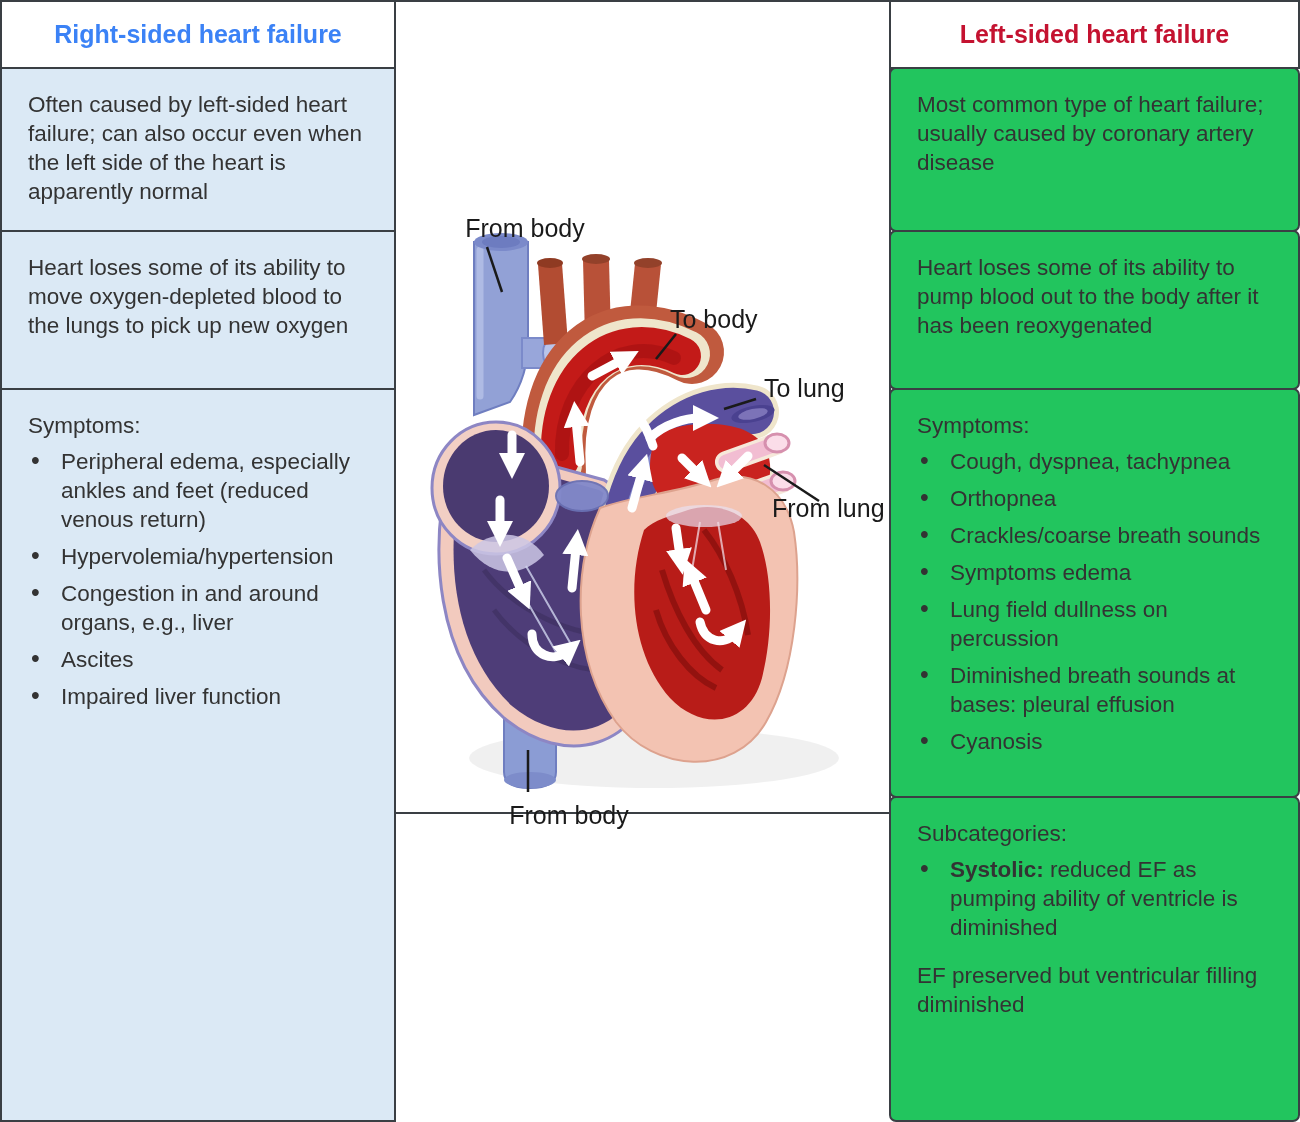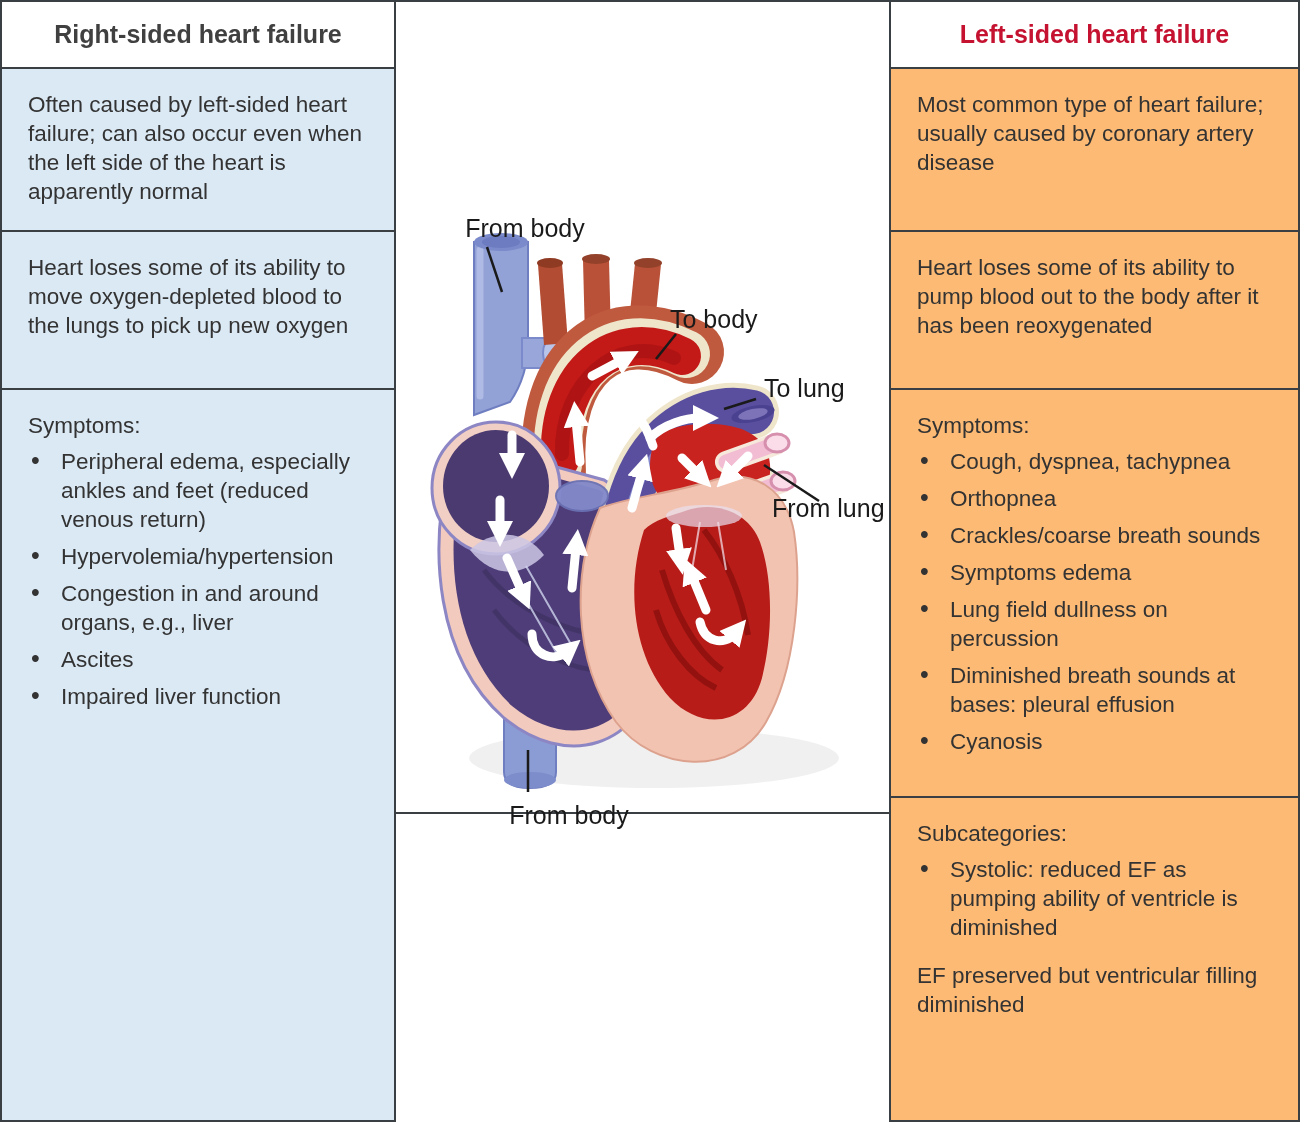--- a/index.html
+++ b/index.html
@@ -13,39 +13,39 @@
   .col-mid   { width:497px; margin-left:-2px; }
   .col-right { width:412px; margin-left:-2px; }
   .cell {
     box-sizing:border-box; border:2px solid #3a3f44; margin-top:-2px;
   }
   .cell:first-child { margin-top:0; }
   .hdr-cell {
     height:69px; background:#ffffff; display:flex; align-items:center; justify-content:center;
     font-weight:bold; font-size:25px;
   }
-  .hdr-blue { color:#404040; }
+  .hdr-blue { color:#3b82f6; }
   .hdr-red  { color:#c41230; }
   .bg-blue { background:#dbe9f5; }
-  .bg-pink { background:#fdba74; }
+  .bg-pink { background:#22c55e;border-radius:7px; }
   .txt-cell { padding:21px 24px 0 26px; font-size:22.5px; line-height:29px; }
   .lc2, .rc2 { height:165px; }
   .lc3, .rc3 { height:160px; }
   .lc4, .rc5 { flex:1; }
   .rc4 { height:410px; }
   .mid-cell { height:814px; background:#ffffff; position:relative; padding:8px; }
   p { margin:0; }
   .list-head { margin:0 0 7px 0; }
   ul.blist { list-style:none; margin:0; padding:0; }
   ul.blist li { position:relative; padding-left:33px; margin:0 0 8px 0; }
   ul.blist li::before {
     content:"\2022"; position:absolute; left:3px; top:-1px; font-size:25px; color:#333;
   }
   .note { margin-top:19px; }
-  b { font-weight:normal; }
+  b { font-weight:bold; }
   svg text { font-family:"Liberation Sans", sans-serif; }
 </style>
 </head>
 <body>
 
 <div class="page">
 
   <div class="col col-left">
     <div class="cell hdr-cell hdr-blue">
       <span>Right-sided heart failure</span>

